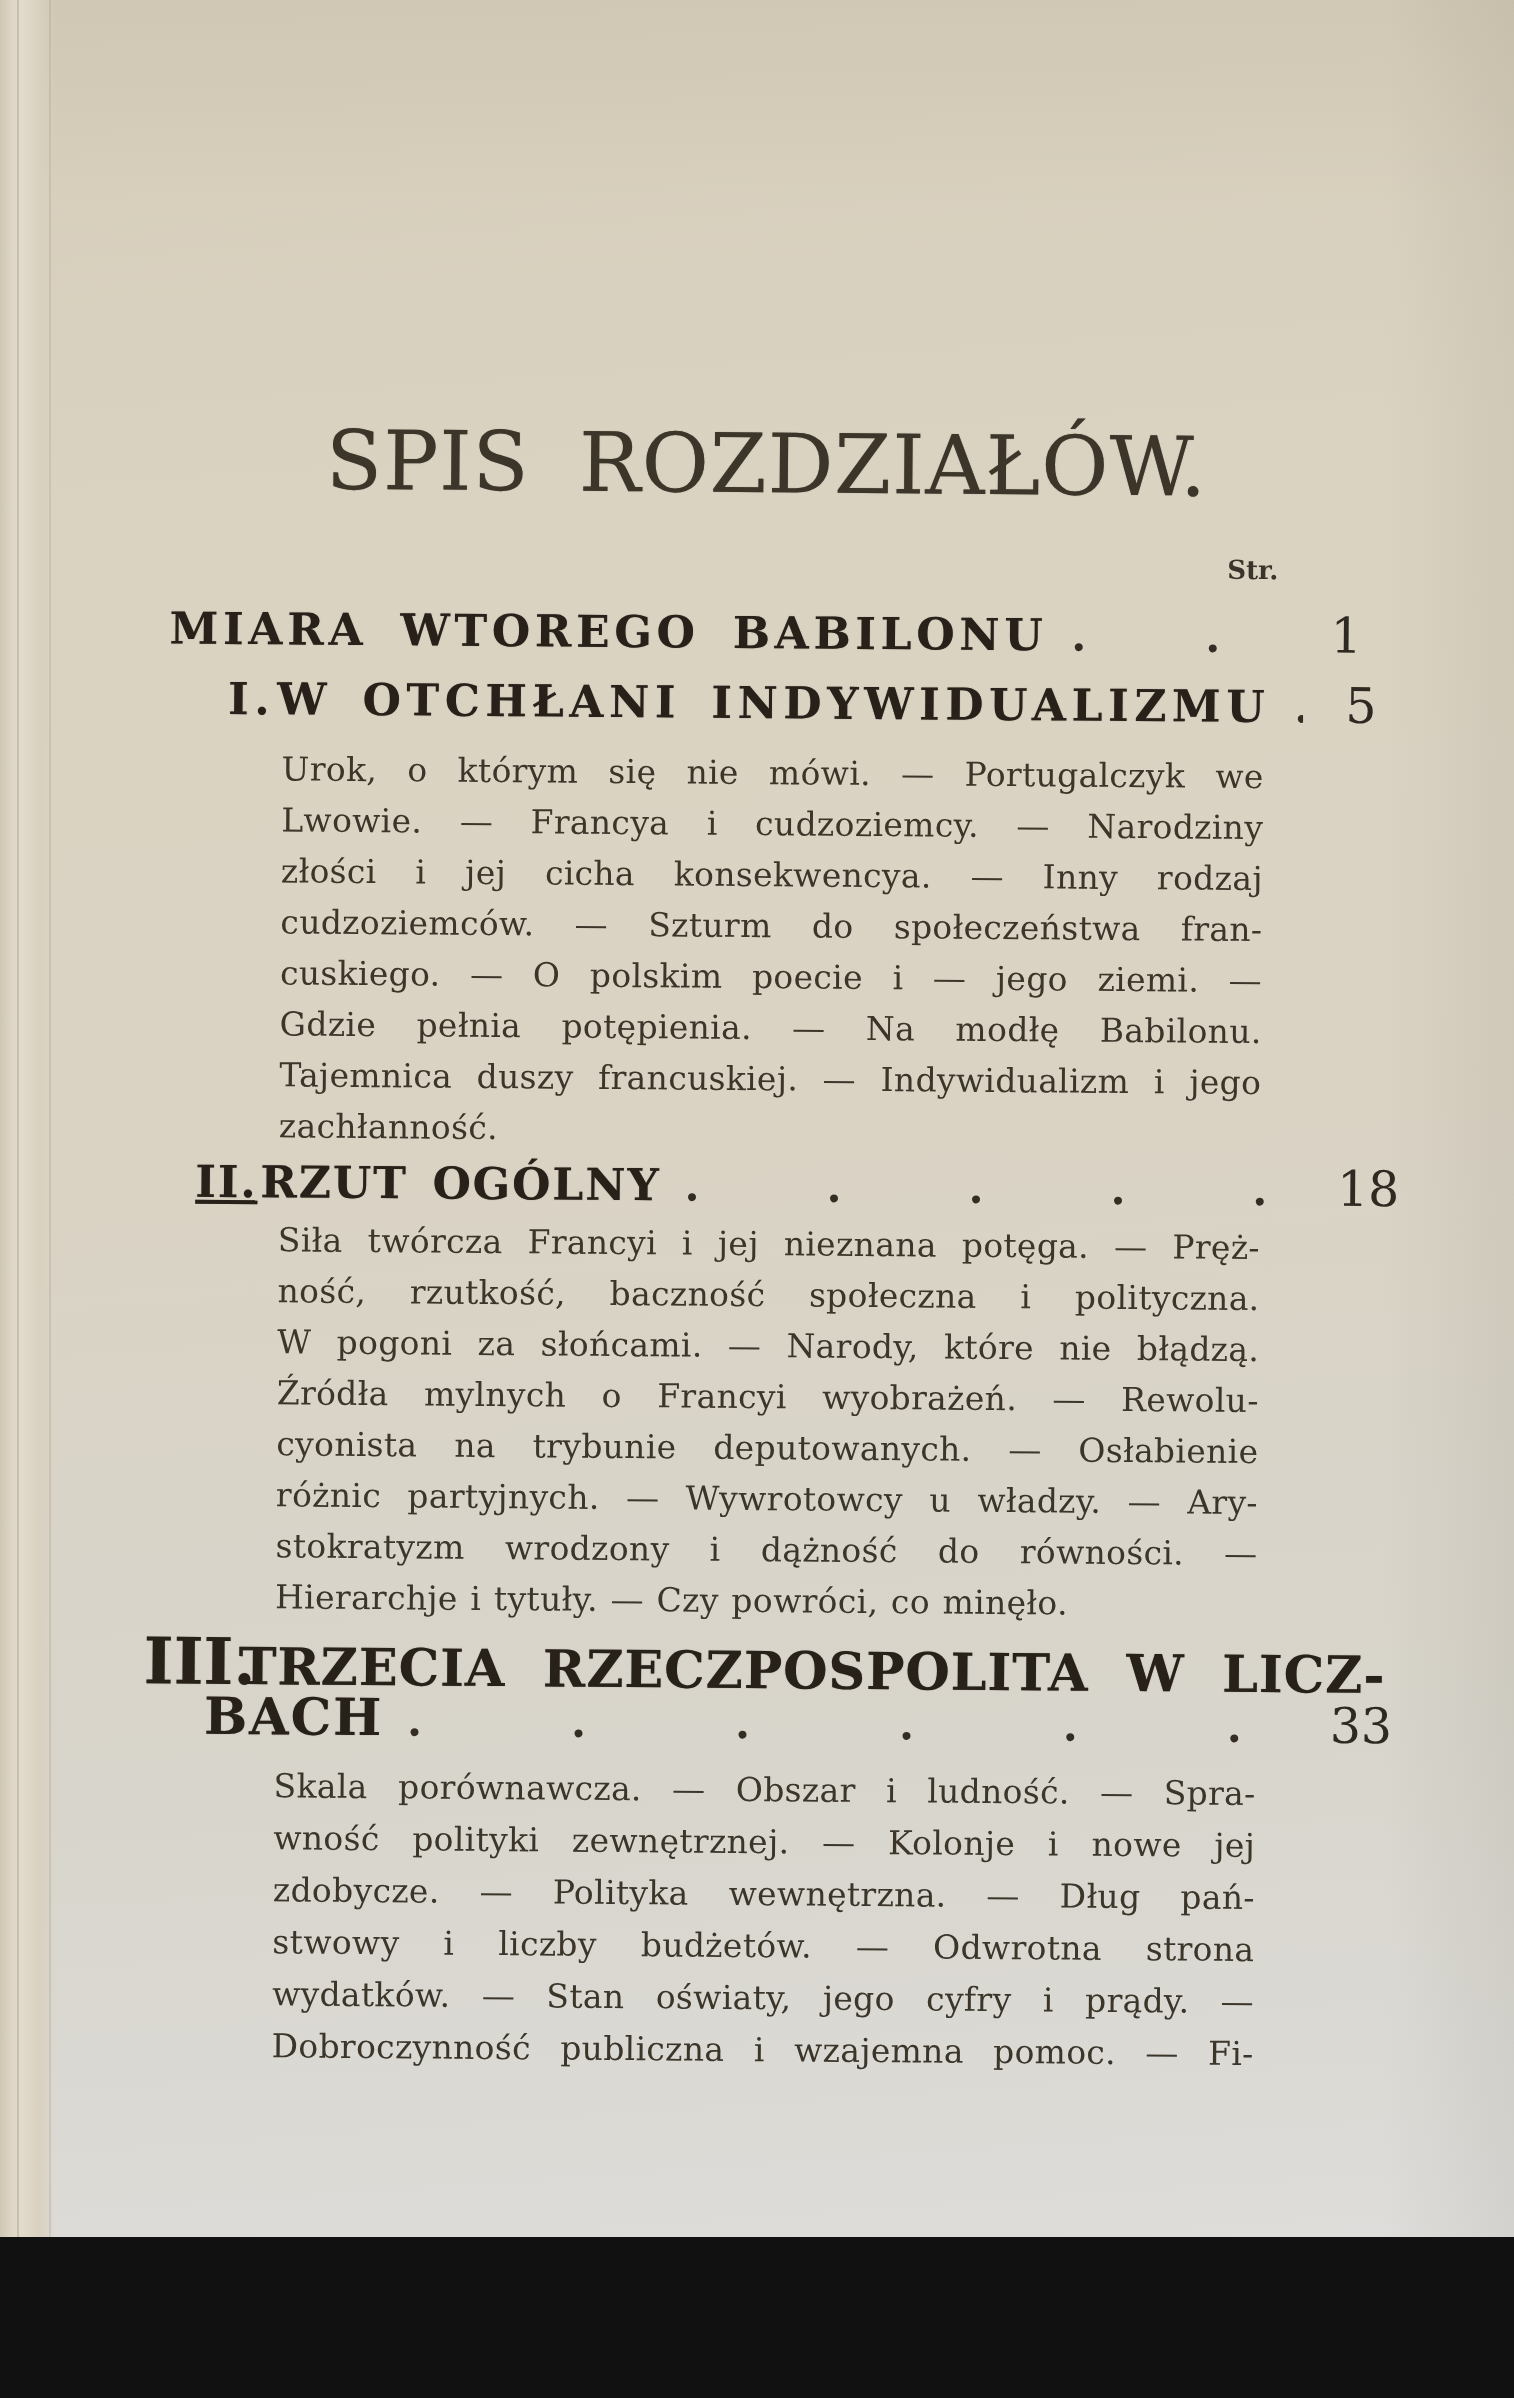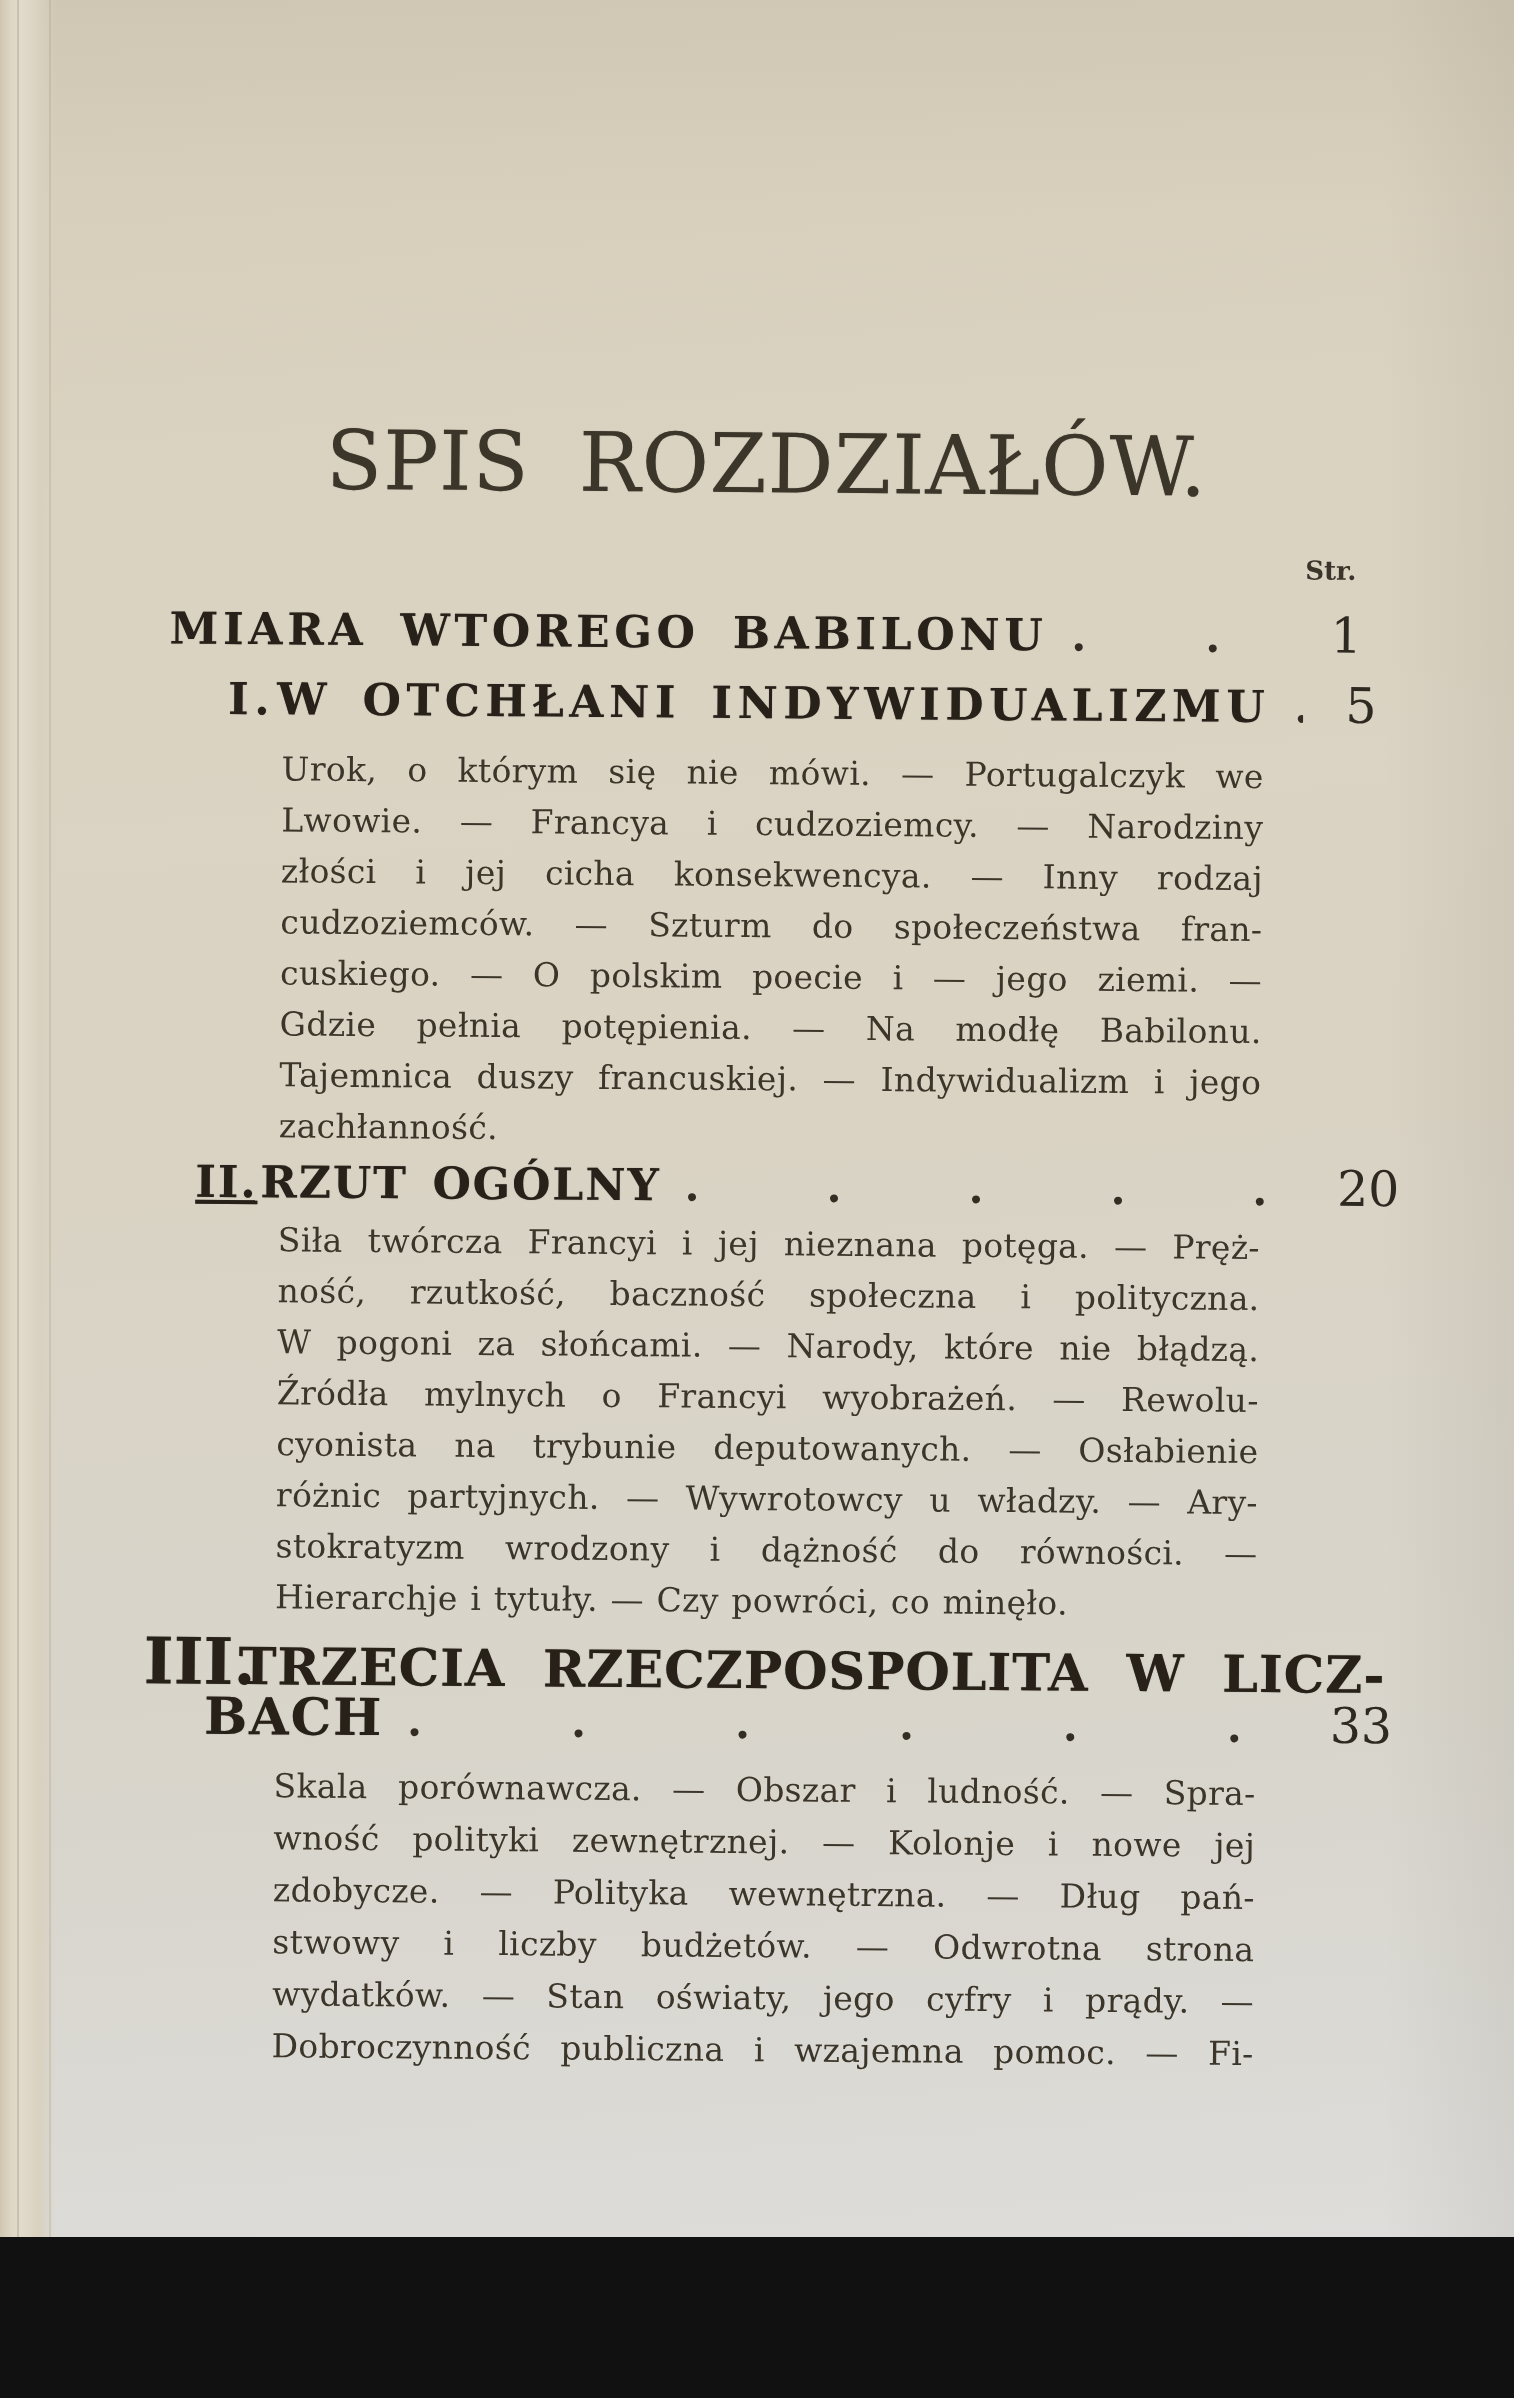--- a/index.html
+++ b/index.html
@@ -18,21 +18,21 @@
     background:linear-gradient(90deg,#cfc6b2 0px,#ded6c5 11.2px,#e2dbcb 20.6px,#d9d1c0 39px,rgba(217,209,192,0) 56px);}
   .edge-line-1{position:absolute;top:0;left:17px;width:1.9px;height:100%;background:rgba(110,100,80,0.22);}
   .edge-line-2{position:absolute;top:0;left:49px;width:1.9px;height:100%;background:rgba(110,100,80,0.14);}
   
   .bottom-shadow{position:absolute;left:0;top:2356px;width:899px;height:42px;background:#0a0908;
     clip-path:polygon(0 10.3px,309px 20.6px,581px 31px,843px 42px,0 42px);}
   
   .content{position:absolute;inset:0;transform:rotate(0.45deg);transform-origin:234px 468px;color:#332d23;}
   .title{position:absolute;left:326px;top:419px;font-size:82px;line-height:1;letter-spacing:0.9px;
     word-spacing:22.5px;color:#3b352a;white-space:nowrap;text-shadow:0 0 0.9px rgba(59,53,42,.55);}
-  .str-head{position:absolute;left:1306px;top:547px;font-size:26px;font-weight:700;color:#3a342a;}
+  .str-head{position:absolute;left:1228px;top:547px;font-size:26px;font-weight:700;color:#3a342a;}
   .toc-row{position:absolute;display:flex;align-items:baseline;white-space:nowrap;}
   .chap{font-weight:700;color:#27211a;text-shadow:0 0 0.9px rgba(39,33,26,.5);}
   .numeral{font-weight:700;color:#27211a;text-align:right;margin-right:13px;text-shadow:0 0 0.9px rgba(39,33,26,.5);}
   .dots{flex:1 1 auto;overflow:hidden;text-align:right;font-size:43px;font-weight:700;color:#332d24;padding:0 9.4px 0 24px;}
   .pagenum{flex:0 0 auto;width:73px;text-align:right;font-size:49px;color:#2f2a21;}
   .row-a{left:171px;top:599px;width:1192px;}
   .row-a .chap{font-size:44px;letter-spacing:4.7px;word-spacing:13px;}
   .row-a .dots{letter-spacing:52px;}
   .row-b{left:230px;top:669px;width:1136px;}
   .row-b .chap,.row-b .numeral{font-size:44px;letter-spacing:5.6px;word-spacing:9.4px;}
@@ -94,21 +94,21 @@
         <div class="line">cuskiego. — O polskim poecie i — jego ziemi. —</div>
         <div class="line">Gdzie pełnia potępienia. — Na modłę Babilonu.</div>
         <div class="line">Tajemnica duszy francuskiej. — Indywidualizm i jego</div>
         <div class="line">zachłanność.</div>
       </div>
 
     <div class="toc-row row-c">
       <span class="numeral">II.</span>
       <span class="chap">RZUT OGÓLNY</span>
       <span class="dots">. . . . . . . . .</span>
-      <span class="pagenum">20</span>
+      <span class="pagenum">18</span>
     </div>
     <div class="para para-2 loose-last">
         <div class="line">Siła twórcza Francyi i jej nieznana potęga. — Pręż-</div>
         <div class="line">ność, rzutkość, baczność społeczna i polityczna.</div>
         <div class="line">W pogoni za słońcami. — Narody, które nie błądzą.</div>
         <div class="line">Źródła mylnych o Francyi wyobrażeń. — Rewolu-</div>
         <div class="line">cyonista na trybunie deputowanych. — Osłabienie</div>
         <div class="line">różnic partyjnych. — Wywrotowcy u władzy. — Ary-</div>
         <div class="line">stokratyzm wrodzony i dążność do równości. —</div>
         <div class="line">Hierarchje i tytuły. — Czy powróci, co minęło.</div>

